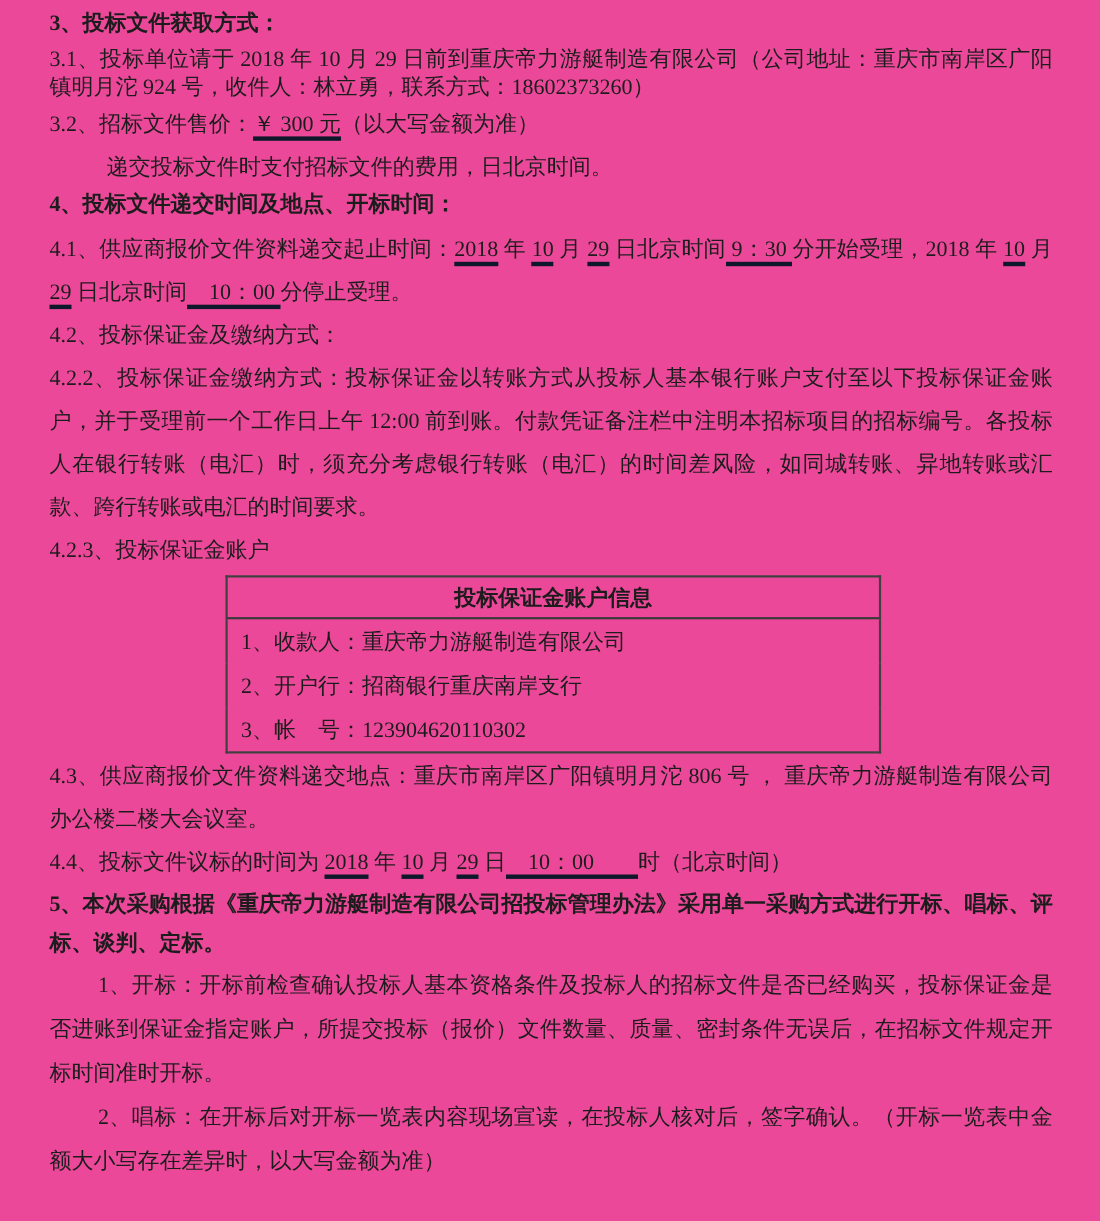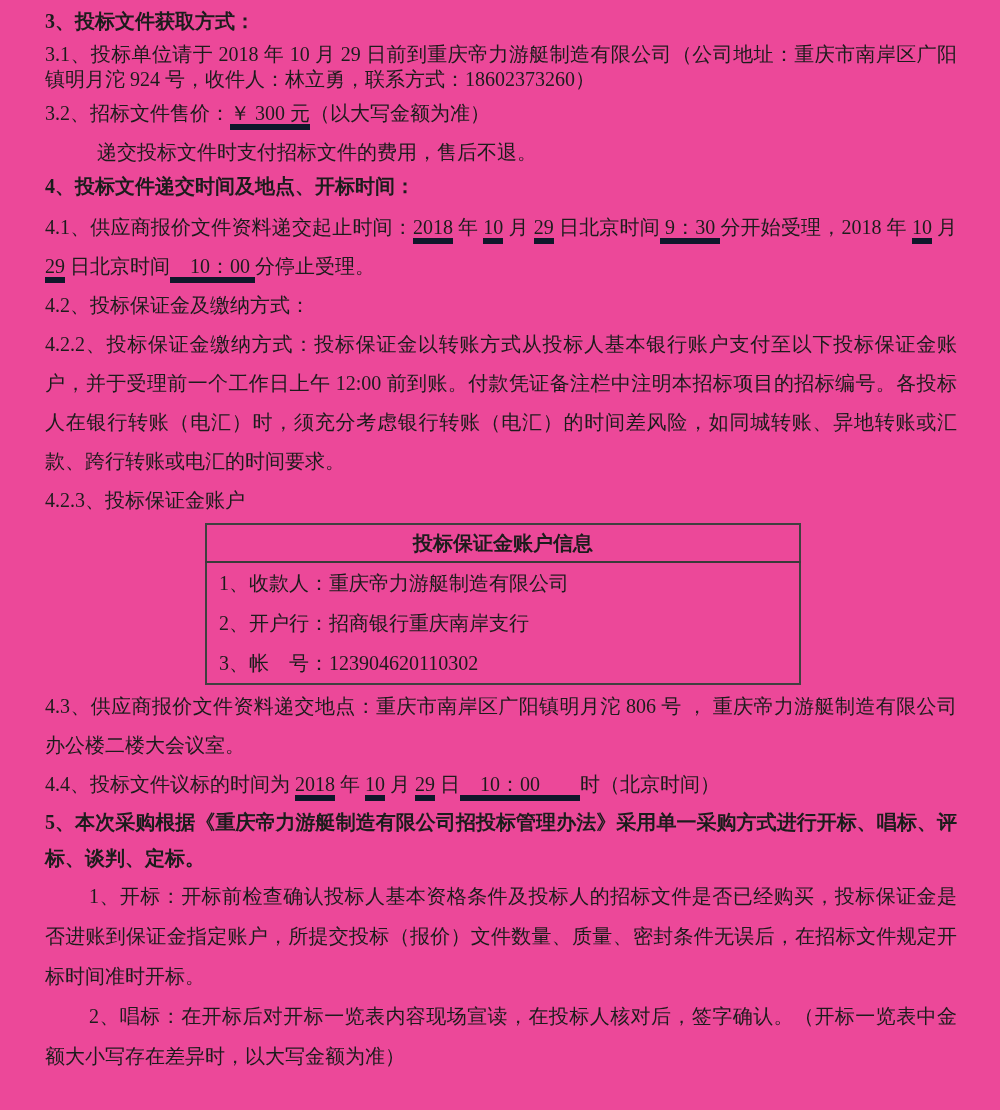--- a/index.html
+++ b/index.html
@@ -18,21 +18,21 @@
   }
   p { margin: 0; text-align: justify; }
   .b { font-weight: bold; }
   .h3head { line-height: 30px; }
   .p31 { line-height: 25px; margin-top: 6px; }
   .p32 { line-height: 26px; margin-top: 8px; }
   .note { line-height: 26px; margin-top: 13px; text-indent: 52px; }
   .h4head { line-height: 26px; margin-top: 8px; }
   .sec4 p { line-height: 39px; }
   .p41 { margin-top: 9px; }
-  .u { border-bottom: 6px solid #0f172a; }
+  .u { border-bottom: 4px solid #0f172a; }
   table.deposit {
     border-collapse: collapse;
     margin: 3px 0 0 160px;
     width: 596px;
     table-layout: fixed;
   }
   table.deposit { border: 2px solid #404040; }
   .deposit th {
     border-bottom: 2px solid #3a3a3a;
     height: 36px;
@@ -55,21 +55,21 @@
 <body>
 
 <div class="page">
 
   <p class="h3head b">3、投标文件获取方式：</p>
 
   <p class="p31">3.1、投标单位请于 2018 年 10 月 29 日前到重庆帝力游艇制造有限公司（公司地址：重庆市南岸区广阳镇明月沱 924 号，收件人：林立勇，联系方式：18602373260）</p>
 
   <p class="p32"><span>3.2、招标文件售价：</span><span class="u">￥ 300 元</span><span>（以大写金额为准）</span></p>
 
-  <p class="note">递交投标文件时支付招标文件的费用，售后不退。</p>
+  <p class="note">递交投标文件时支付招标文件的费用，日北京时间。</p>
 
   <p class="h4head b">4、投标文件递交时间及地点、开标时间：</p>
 
   <div class="sec4">
 
     <p class="p41"><span>4.1、供应商报价文件资料递交起止时间：</span><span class="u">2018</span><span> 年 </span><span class="u">10</span><span> 月 </span><span class="u">29</span><span> 日北京时间</span><span class="u"> 9：30 </span><span>分开始受理，2018 年 </span><span class="u">10</span><span> 月 </span><span class="u">29</span><span> 日北京时间</span><span class="u">　10：00 </span><span>分停止受理。</span></p>
 
     <p>4.2、投标保证金及缴纳方式：</p>
 
 

